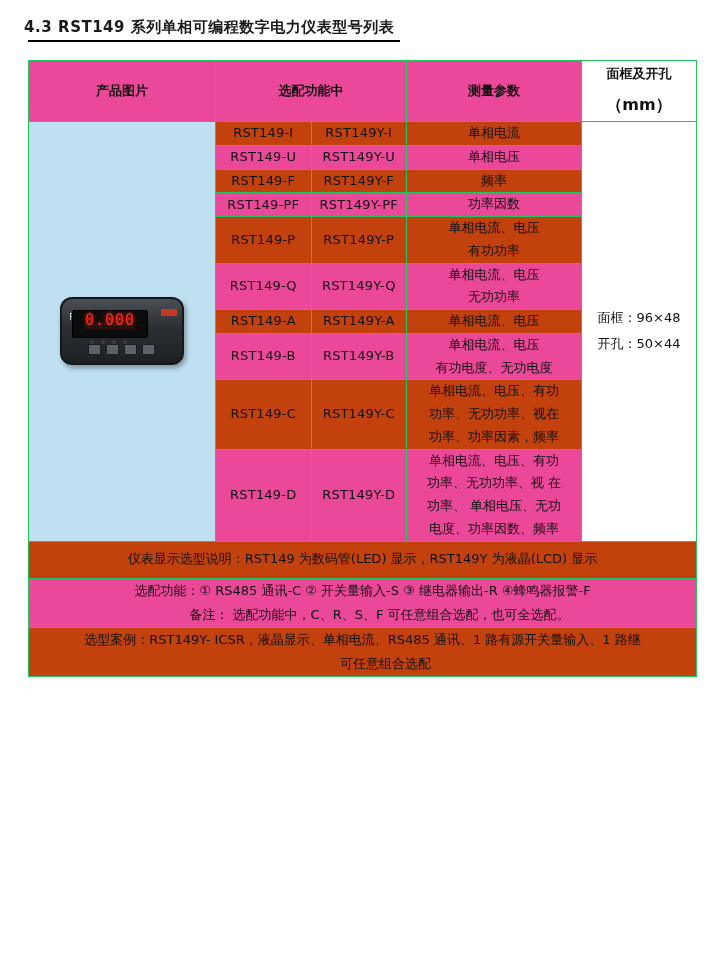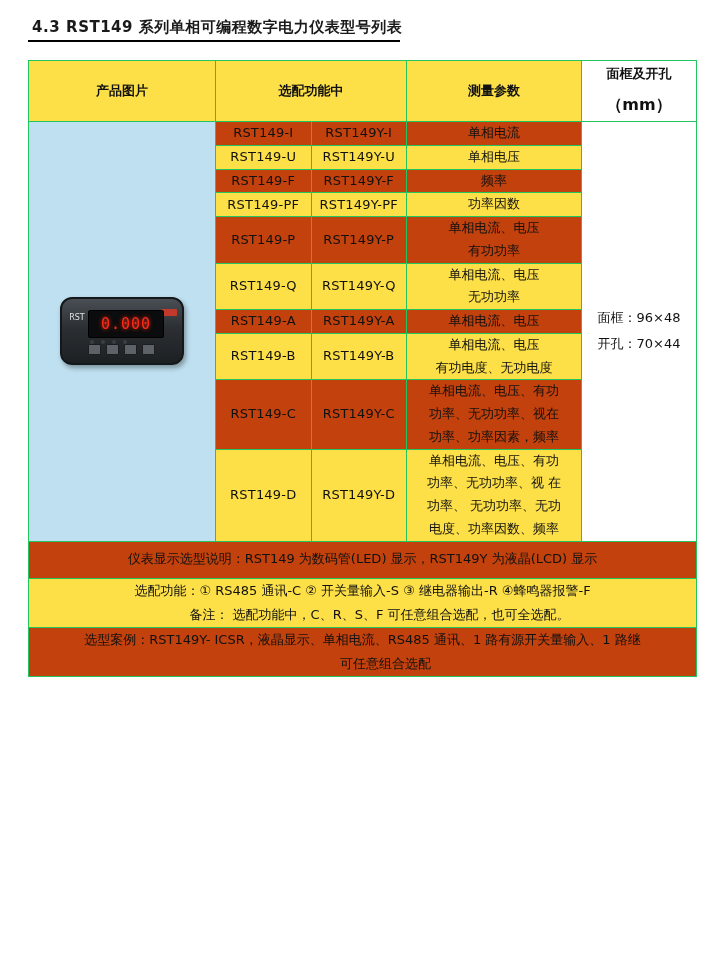--- a/index.html
+++ b/index.html
@@ -16,21 +16,21 @@
     overflow: hidden;
   }
   .page {
     width: 720px;
     height: 969px;
     position: relative;
     box-sizing: border-box;
   }
   .heading {
     position: absolute;
-    left: 32px;
+    left: 24px;
     top: 18px;
     font-size: 15px;
     font-weight: bold;
     color: #1a1a1a;
     letter-spacing: 0.5px;
     white-space: nowrap;
   }
   .heading .num { margin-right: 6px; }
   .underline {
     position: absolute;
@@ -50,21 +50,21 @@
     table-layout: fixed;
   }
   table.main td, table.main th {
     border: 1px solid #22c55e;
     padding: 0;
     text-align: center;
     vertical-align: middle;
     font-size: 13px;
     color: #111;
   }
-  .c-blue { background: #fde047; }
+  .c-blue { background: #ec4899; }
   .c-white { background: #c2410c; }
 
   thead th {
     height: 48px;
     font-weight: bold;
     font-size: 15px;
     background: #bfe0f0;
   }
   thead th .sub {
     display: block;
@@ -87,30 +87,30 @@
     height: 64px;
     margin: 4px auto;
     background: linear-gradient(180deg,#4a4f55 0%, #2b2f33 45%, #1d2023 100%);
     border: 2px solid #15181a;
     border-radius: 12px;
     position: relative;
     box-shadow: 2px 3px 5px rgba(0,0,0,0.35);
   }
   .meter .screen {
     position: absolute;
-    left: 26px;
+    left: 10px;
     top: 11px;
     width: 74px;
     height: 26px;
     background: #0b0c0d;
     border: 1px solid #000;
     border-radius: 2px;
     display: flex;
-    align-items: center;
     justify-content: center;
+    text-decoration: underline;
   }
   .meter .digits {
     color: #ff2b18;
     font-family: "DejaVu Sans Mono", "Liberation Mono", monospace;
     font-size: 15px;
     letter-spacing: 1px;
     text-shadow: 0 0 4px #ff2b18;
   }
   .meter .brand {
     position: absolute;
@@ -223,21 +223,21 @@
                 <i></i>
                 <i></i>
               </div>
           </div>
         </td>
         <td class="c-white cell-pad model-cell">RST149-Ⅰ</td>
         <td class="c-white cell-pad model-cell">RST149Y-Ⅰ</td>
         <td class="c-white param-cell">单相电流</td>
         <td class="c-white size-cell" rowspan="10">
           <div>面框：96×48</div>
-          <div>开孔：70×44</div>
+          <div>开孔：50×44</div>
         </td>
       </tr>
 
       <tr>
         <td class="c-blue cell-pad model-cell">RST149-U</td>
         <td class="c-blue cell-pad model-cell">RST149Y-U</td>
         <td class="c-blue param-cell">单相电压</td>
       </tr>
 
       <tr>
@@ -294,21 +294,21 @@
           <div>功率、功率因素，频率</div>
         </td>
       </tr>
 
       <tr>
         <td class="c-blue cell-pad model-cell">RST149-D</td>
         <td class="c-blue cell-pad model-cell">RST149Y-D</td>
         <td class="c-blue param-cell">
           <div>单相电流、电压、有功</div>
           <div>功率、无功功率、视 在</div>
-          <div>功率、 无功功率、无功</div>
+          <div>功率、 单相电压、无功</div>
           <div>电度、功率因数、频率</div>
         </td>
       </tr>
 
       <tr class="note-row">
         <td class="c-white" colspan="5">
           <div>仪表显示选型说明：RST149 为数码管(LED) 显示，RST149Y 为液晶(LCD) 显示</div>
         </td>
       </tr>
 

